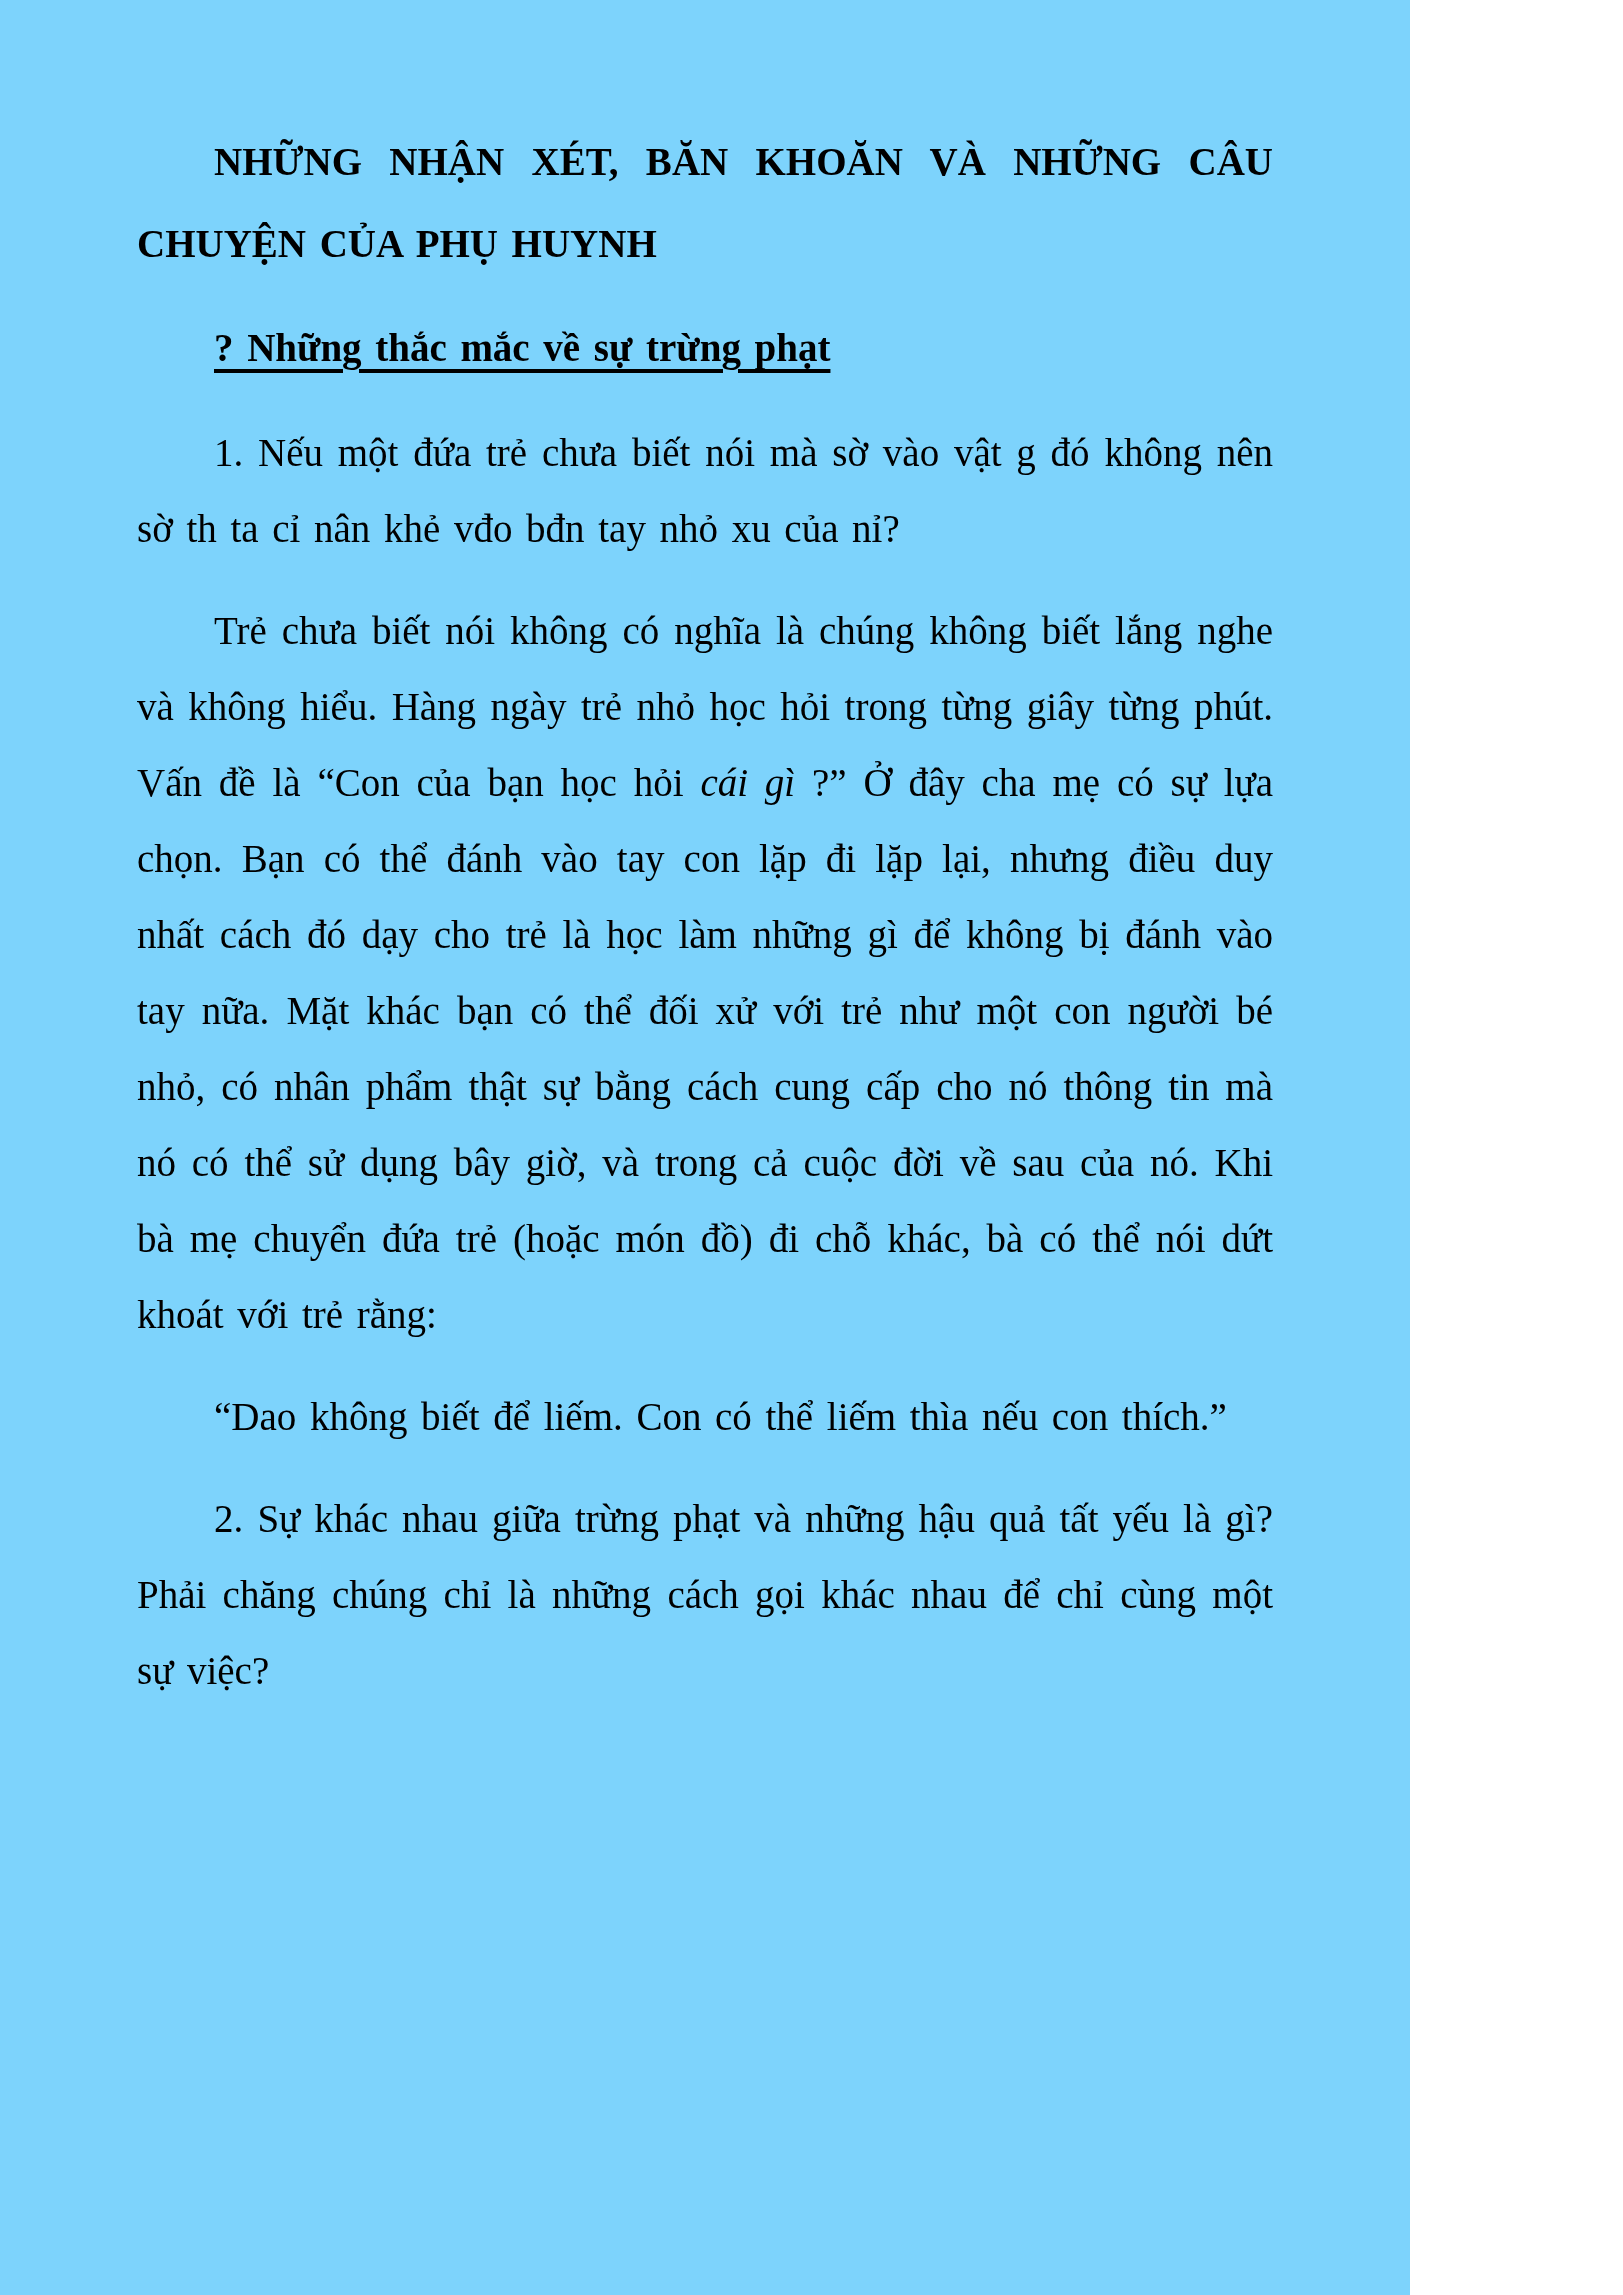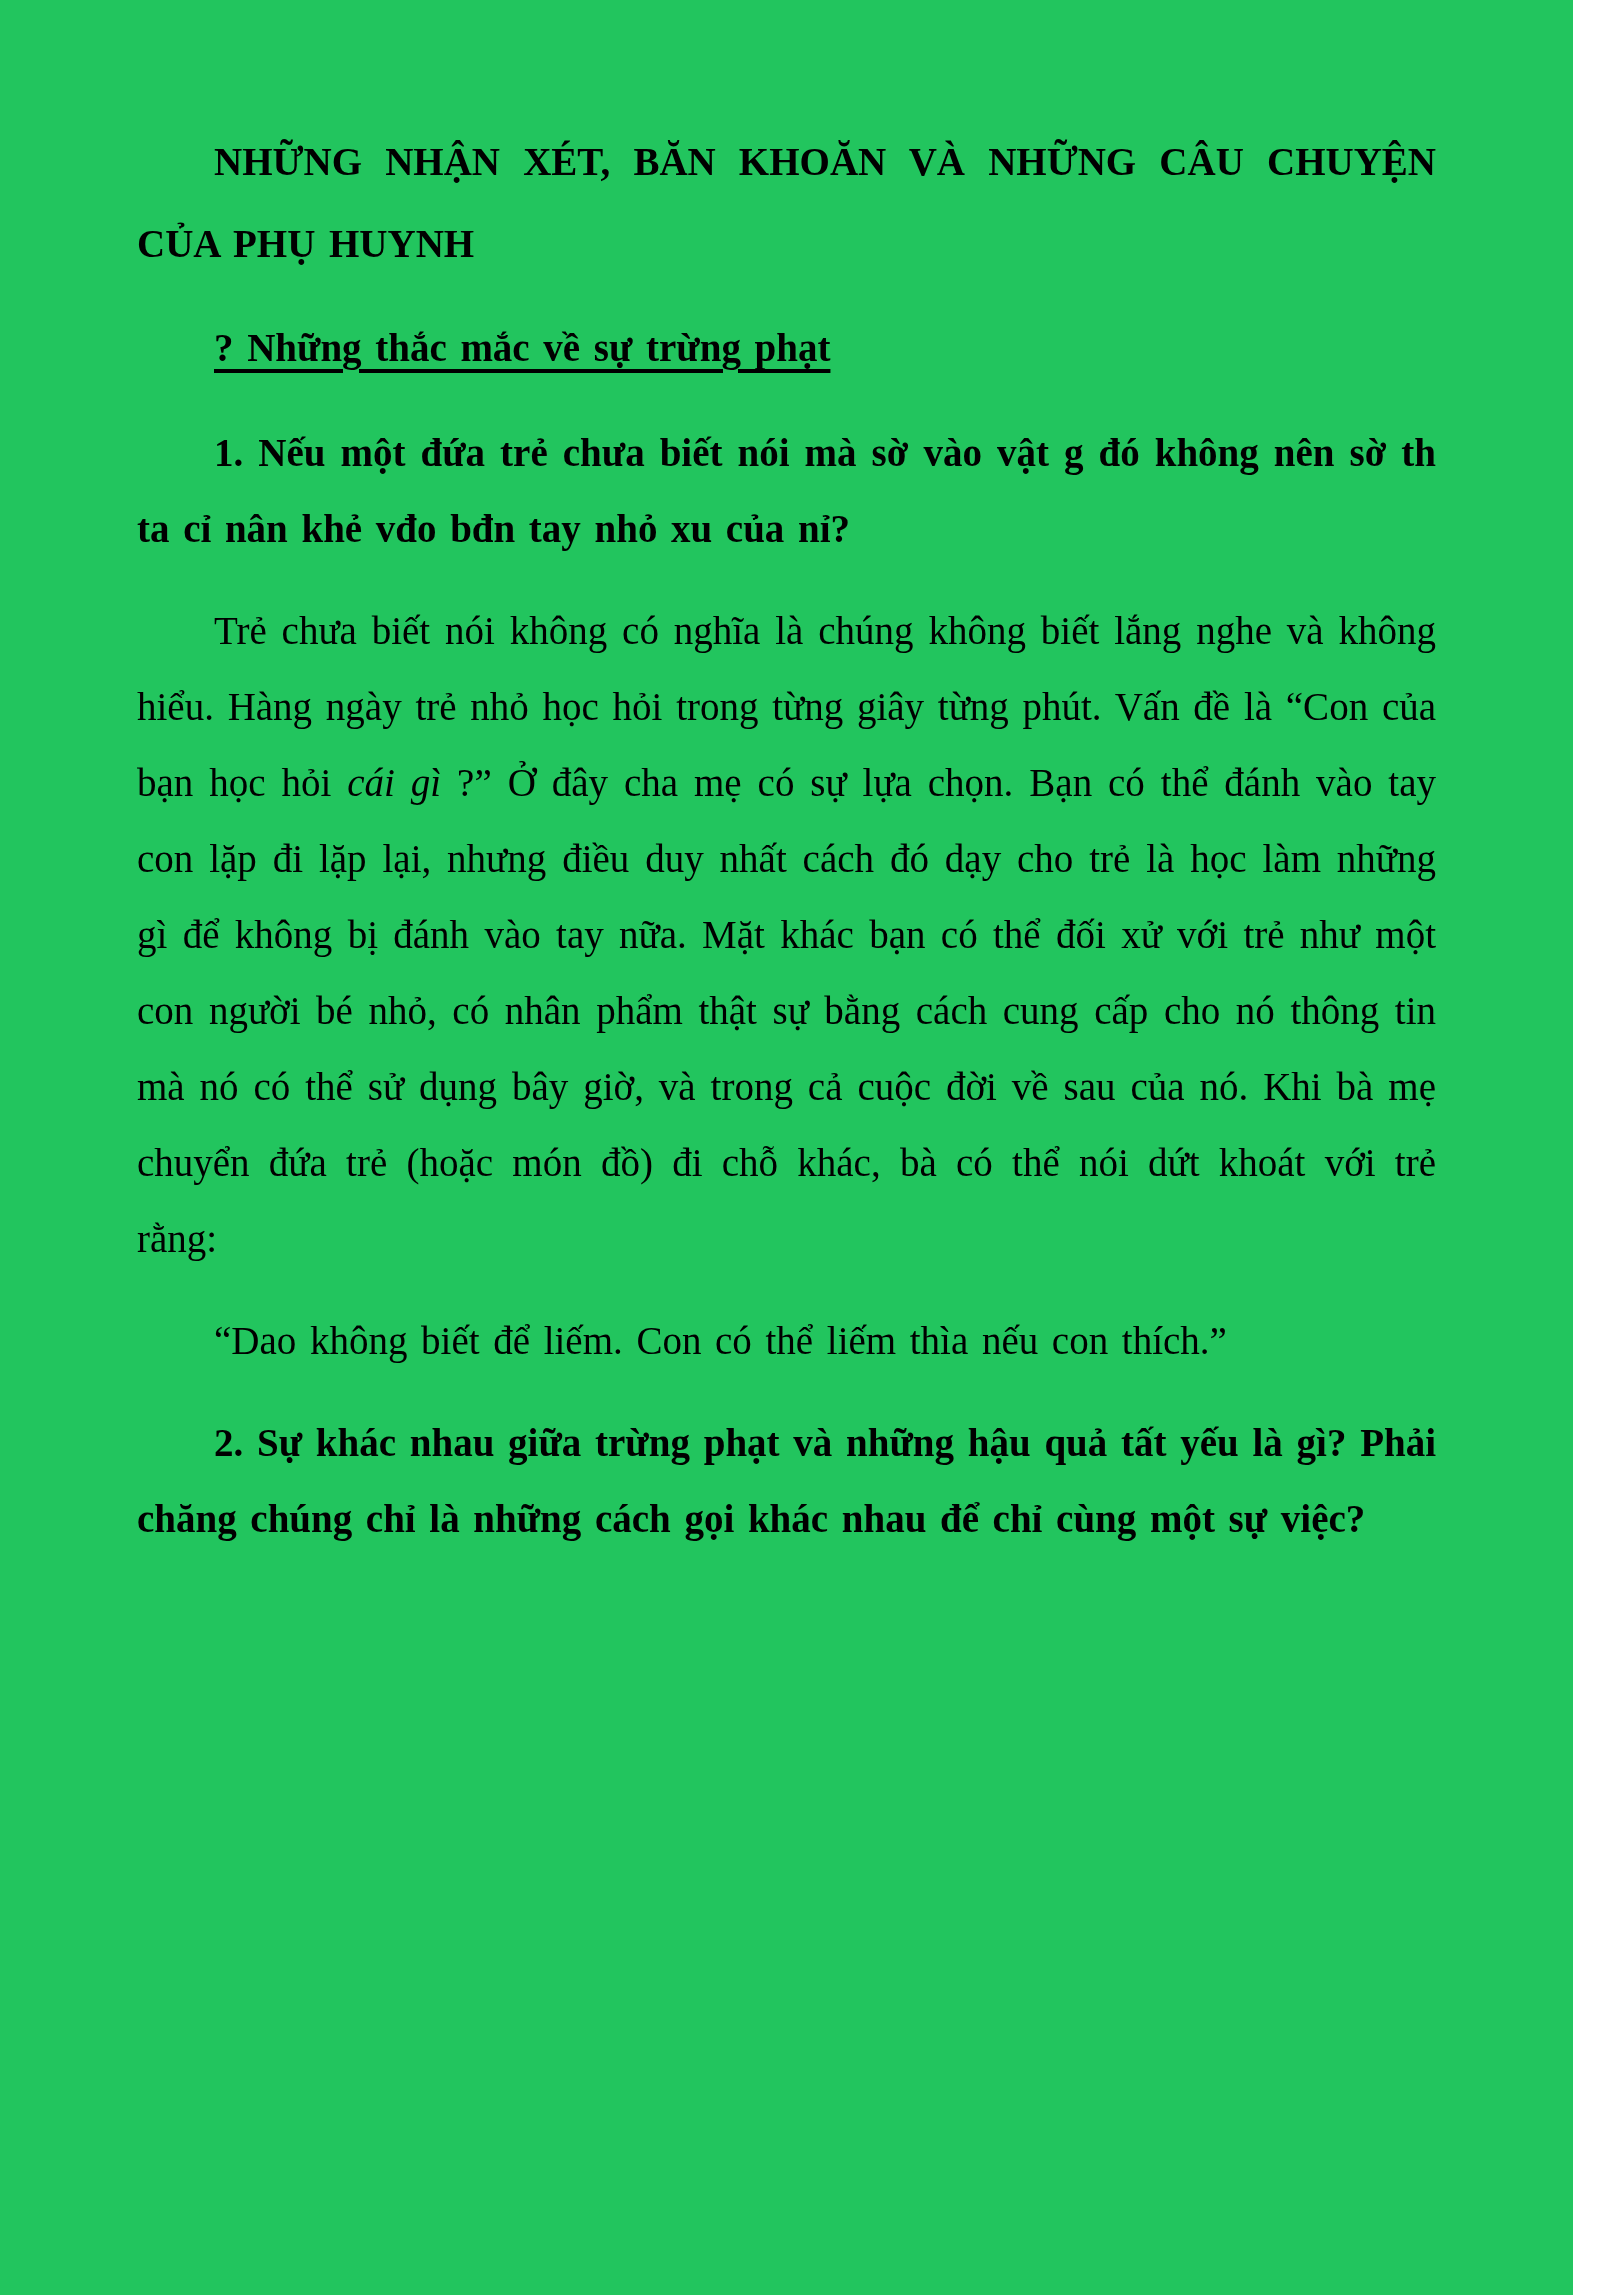--- a/index.html
+++ b/index.html
@@ -9,24 +9,24 @@
   }
   body {
     width: 1623px;
     height: 2295px;
     overflow: hidden;
     color: #000000;
     font-family: "Liberation Serif", "DejaVu Serif", serif;
   }
   .page {
     box-sizing: border-box;
-    width: 1573px;
+    width: 1410px;
     height: 2295px;
     padding: 121px 137px 12px 137px;
-    background: #22c55e;
+    background: #7dd3fc;
   }
   .page p {
     margin: 0 0 26px 0;
     font-size: 39px;
     line-height: 76px;
     text-align: justify;
     text-indent: 77px;
     word-spacing: 3.9px;
   }
   p.doc-title {
@@ -37,21 +37,21 @@
   p.section-heading {
     font-weight: bold;
     margin-bottom: 29px;
   }
   p.section-heading .underline {
     text-decoration: underline;
     text-decoration-thickness: 3.9px;
     text-underline-offset: 7.9px;
   }
   p.bold-question {
-    font-weight: bold;
+    font-weight: normal;
   }
   em {
     font-style: italic;
   }
 </style>
 </head>
 <body>
 
 <div class="page">
 

